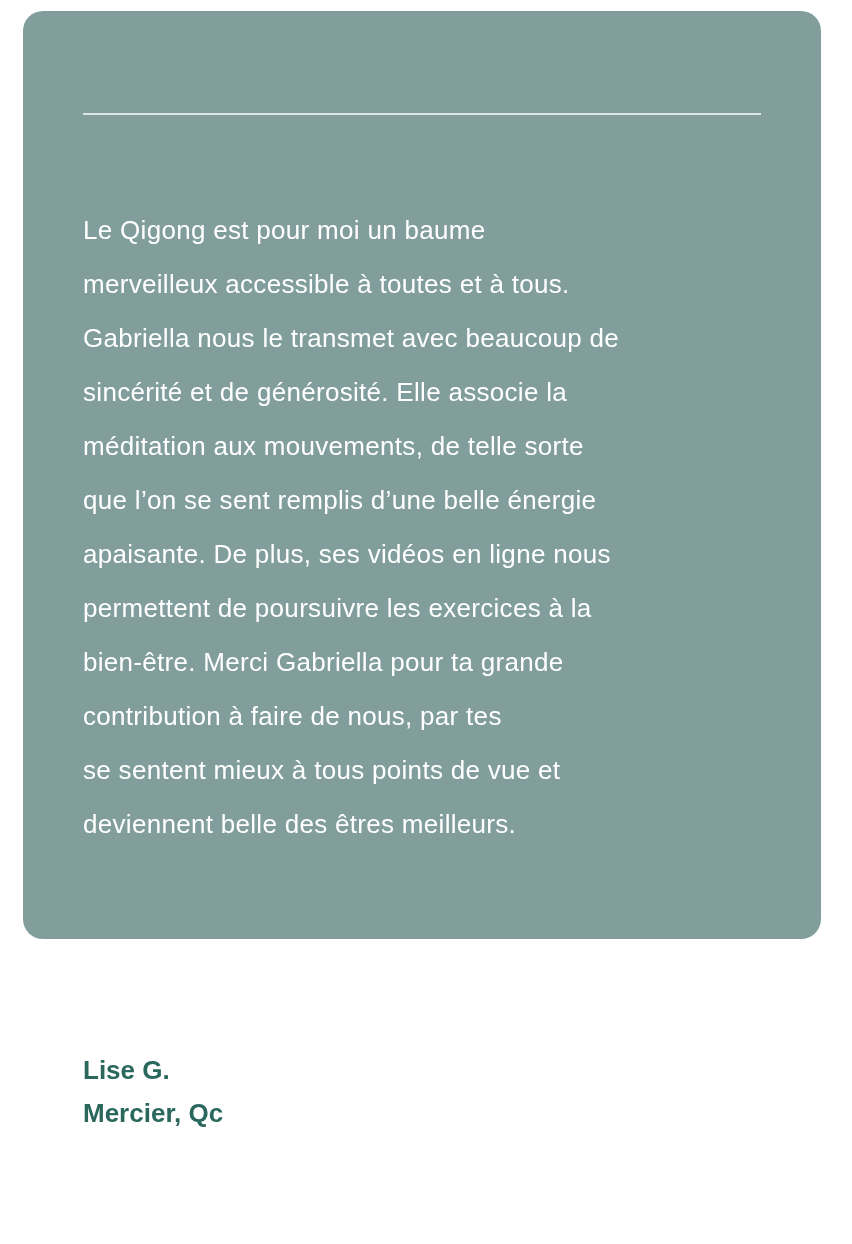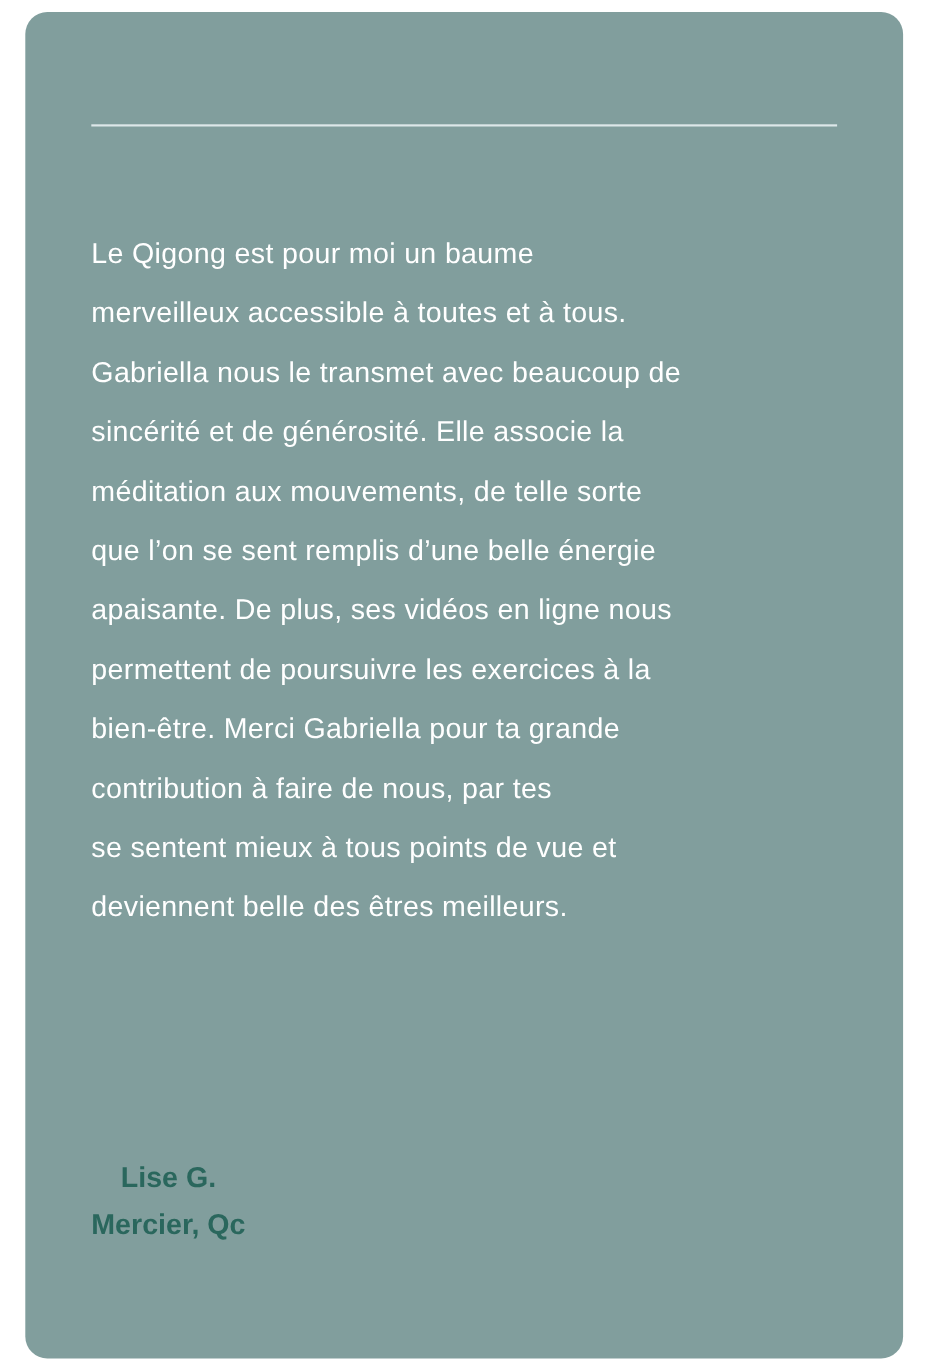--- a/index.html
+++ b/index.html
@@ -11,21 +11,21 @@
     width: 852px;
     height: 1244px;
     position: relative;
     overflow: hidden;
   }
   .card {
     position: absolute;
     left: 23px;
     top: 11px;
     width: 798px;
-    height: 1224px;
+    height: 928px;
     background: #819e9d;
     border-radius: 20px;
   }
   .divider {
     position: absolute;
     left: 60px;
     top: 102px;
     width: 678px;
     height: 2px;
     background: #dde7e9;
@@ -48,21 +48,20 @@
   }
   .author {
     position: absolute;
     left: 60px;
     top: 1038px;
     color: #2a675d;
     font-family: "Liberation Sans", sans-serif;
     font-weight: bold;
     font-size: 26px;
     line-height: 43px;
-    text-align: center;
   }
   .author div {
     white-space: nowrap;
   }
 </style>
 </head>
 <body>
 
 <div class="card">
   <div class="divider"></div>

